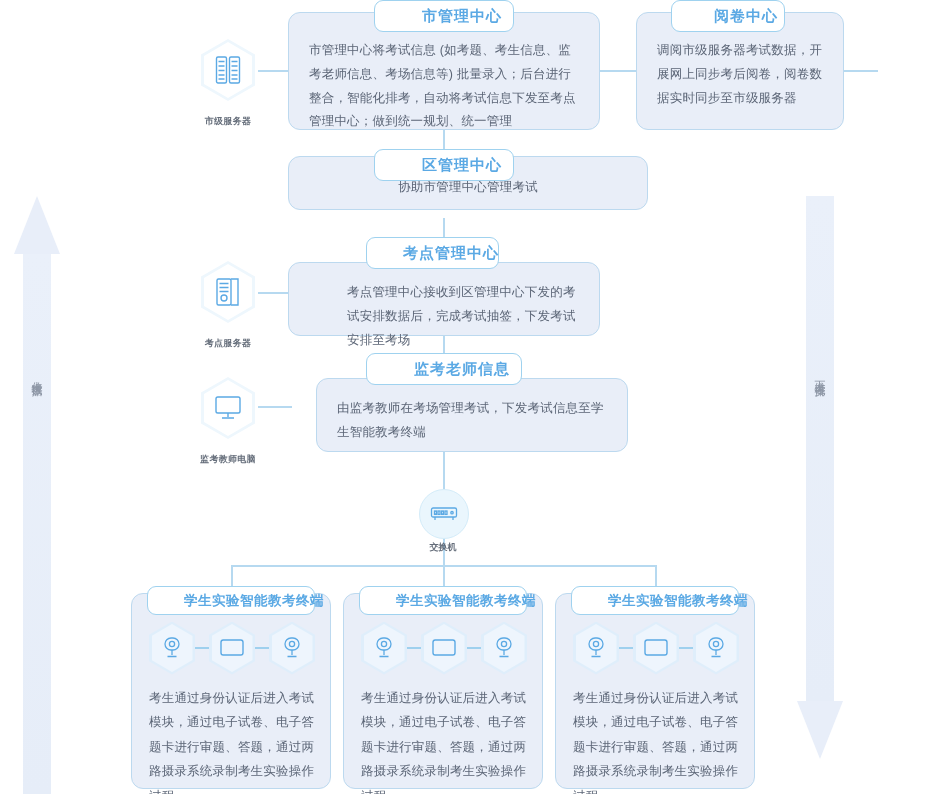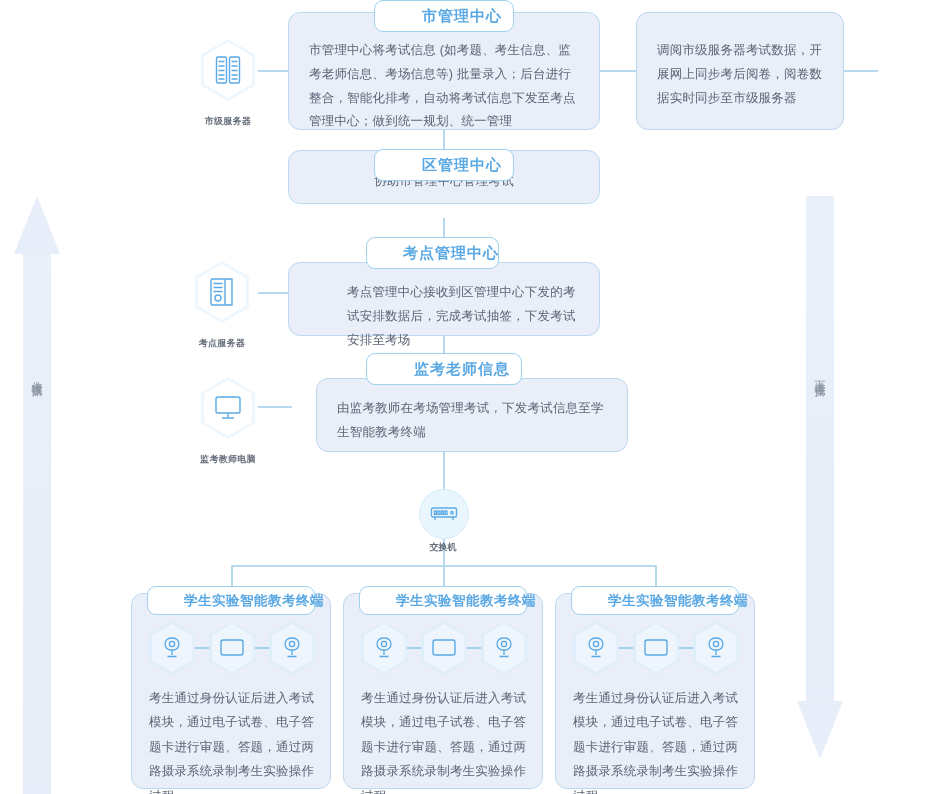--- a/index.html
+++ b/index.html
@@ -173,33 +173,34 @@
           <line x1="16.5" y1="20" x2="22.5" y2="20"></line>
         <line x1="16.5" y1="24" x2="22.5" y2="24"></line>
       </svg>
     </div>
     <div class="hexlabel">市级服务器</div>
   </div>
 
   <div class="card" style="left:636px;top:12px;width:208px;height:118px;">
     <div class="card-body">调阅市级服务器考试数据，开展网上同步考后阅卷，阅卷数据实时同步至市级服务器</div>
   </div>
-
-
-  <div class="card" style="left:288px;top:150px;width:312px;height:54px;">
+  <div class="pill" style="left:671px;top:0px;width:114px;">阅卷中心</div>
+
+
+  <div class="card" style="left:288px;top:156px;width:360px;height:54px;">
     <div class="card-body" style="padding-top:19px;text-align:center;">协助市管理中心管理考试</div>
   </div>
   <div class="pill" style="left:374px;top:149px;width:140px;">区管理中心</div>
 
   <div class="card" style="left:288px;top:262px;width:312px;height:74px;">
     <div class="card-body" style="padding-top:18px;margin-left:38px;">考点管理中心接收到区管理中心下发的考试安排数据后，完成考试抽签，下发考试安排至考场</div>
   </div>
   <div class="pill" style="left:366px;top:237px;width:133px;">考点管理中心</div>
 
-  <div class="hexwrap" style="left:193px;top:261px;width:58px;">
+  <div class="hexwrap" style="left:199px;top:261px;width:58px;">
     <div class="hex">
       <svg width="26" height="30" viewBox="0 0 26 30" fill="none" stroke="#5ba9e4" stroke-width="1.4">
         <rect x="2" y="2" width="14" height="26" rx="1.5"></rect>
         <path d="M16 2 h7 v26 h-7"></path>
         <line x1="4.5" y1="6.5" x2="13.5" y2="6.5"></line>
         <line x1="4.5" y1="10.5" x2="13.5" y2="10.5"></line>
         <line x1="4.5" y1="14.5" x2="13.5" y2="14.5"></line>
         <circle cx="9" cy="21" r="3"></circle>
       </svg>
     </div>

